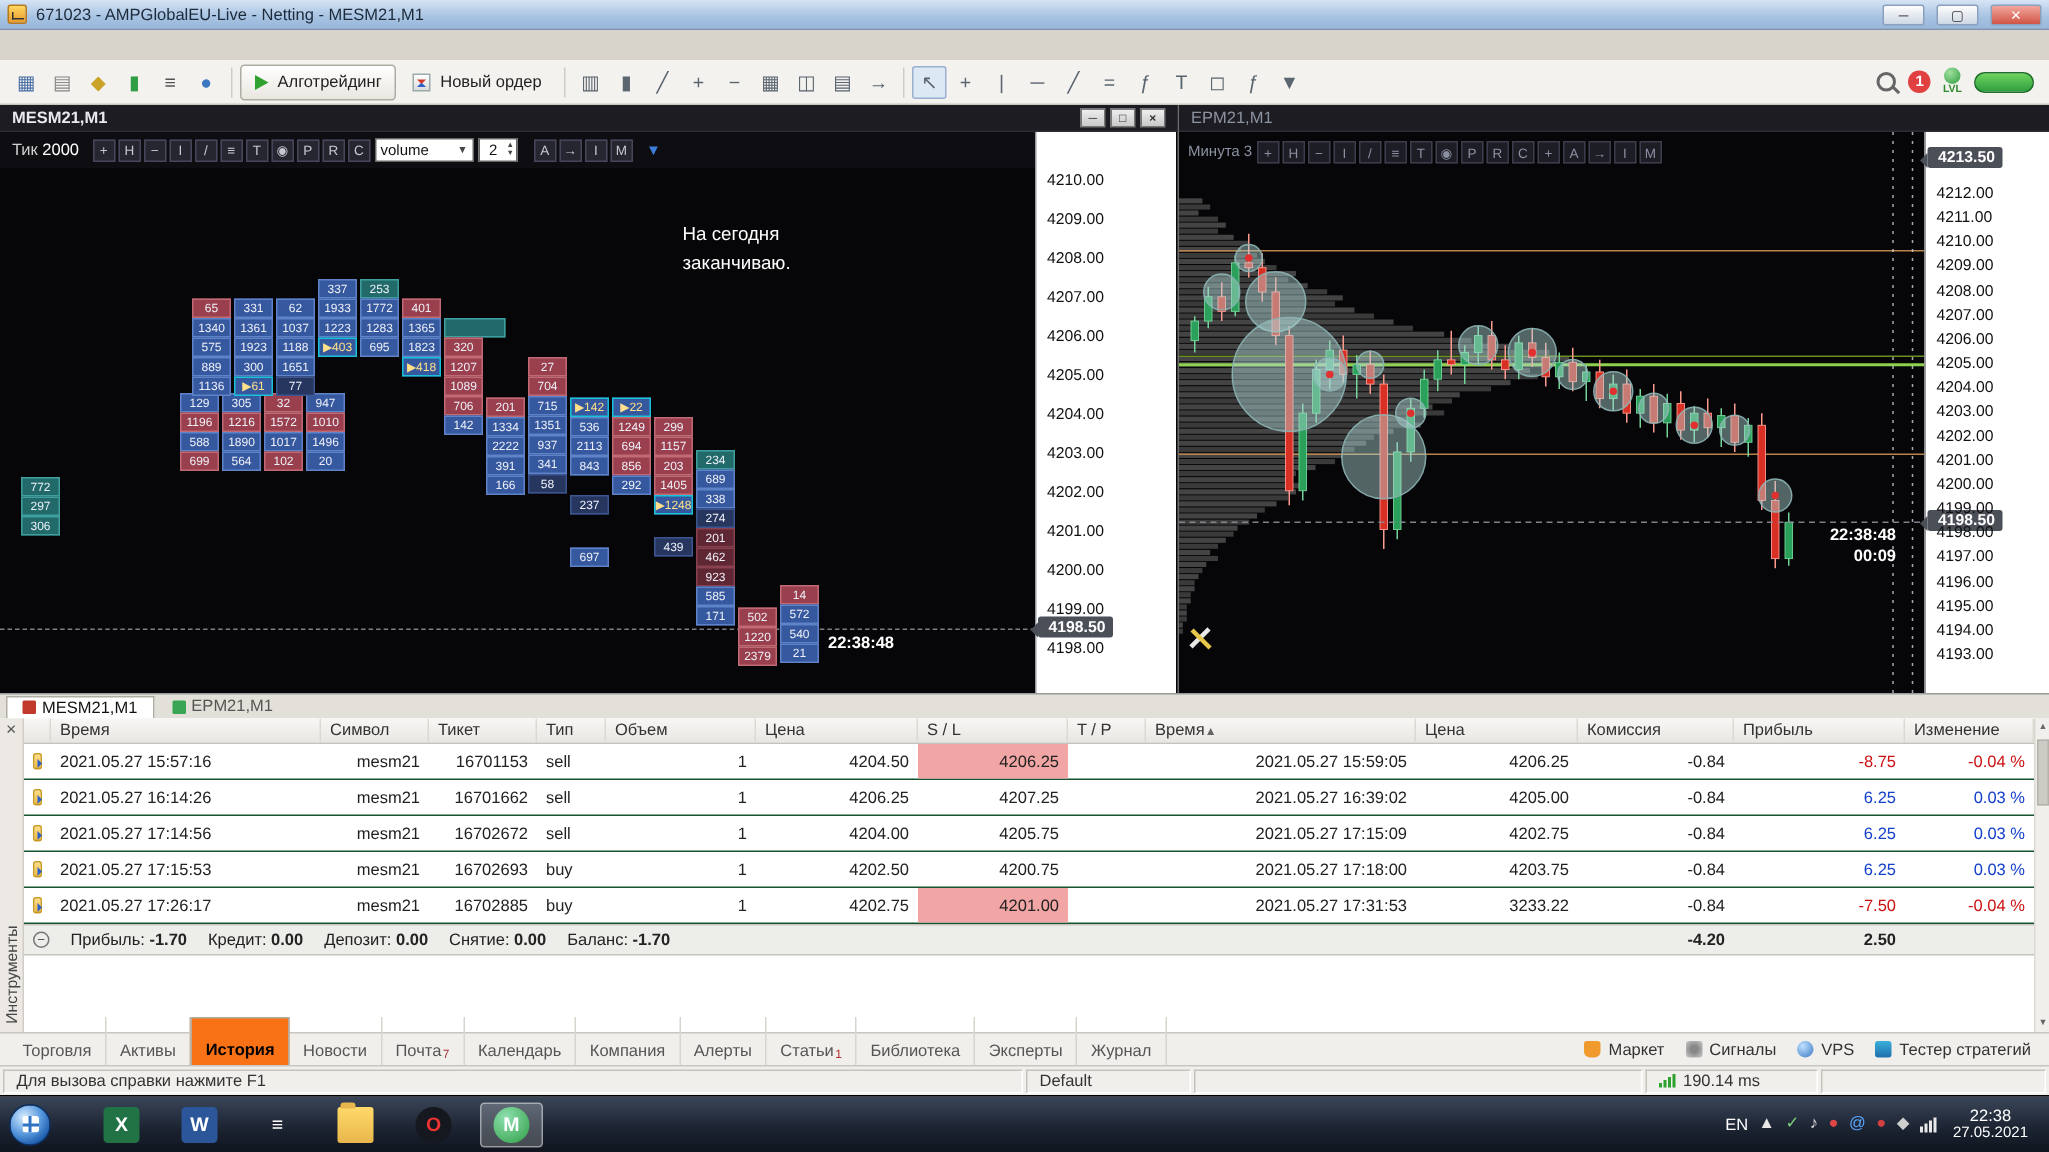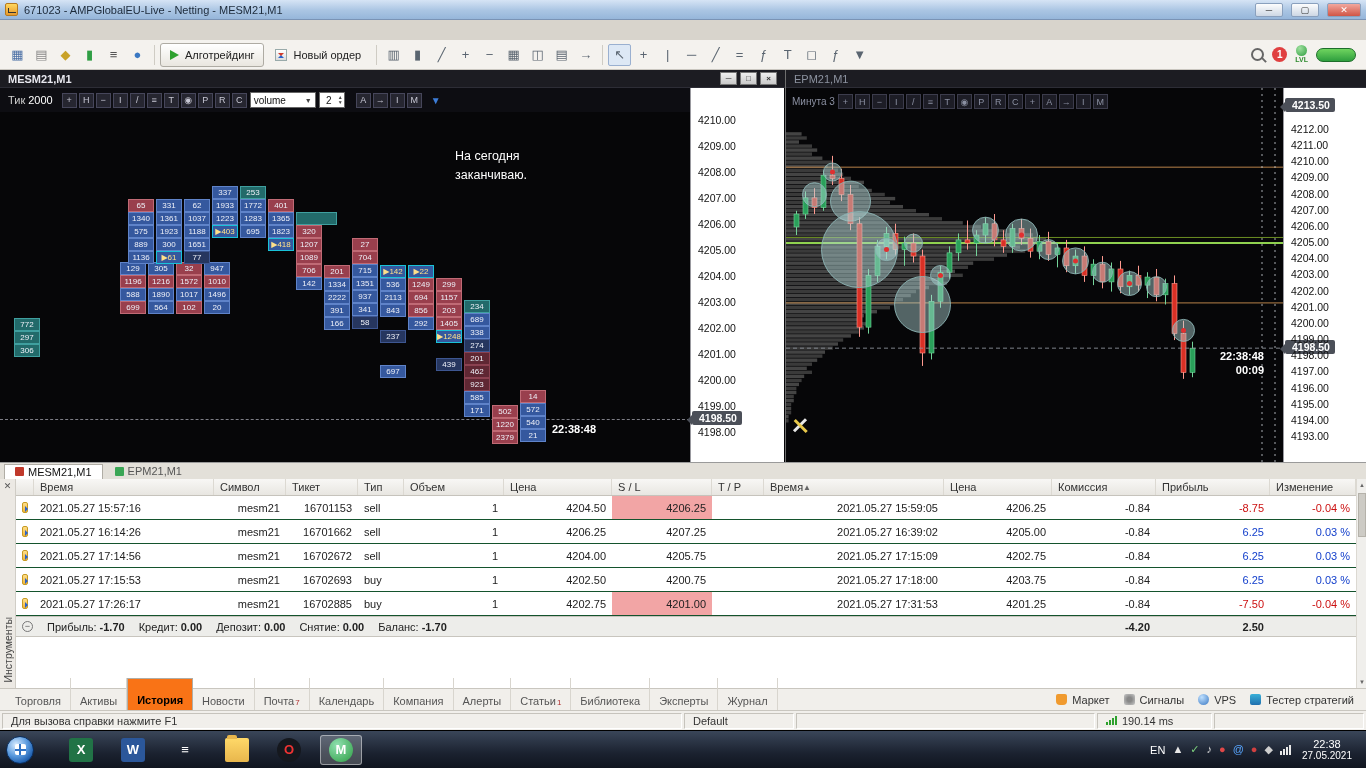--- a/index.html
+++ b/index.html
@@ -737,21 +737,21 @@
             </div>
             <div class="cell l">2021.05.27 17:26:17</div>
             <div class="cell">mesm21</div>
             <div class="cell">16702885</div>
             <div class="cell l">buy</div>
             <div class="cell">1</div>
             <div class="cell">4202.75</div>
             <div class="cell slhl">4201.00</div>
             <div class="cell"></div>
             <div class="cell">2021.05.27 17:31:53</div>
-            <div class="cell">4201.25</div>
+            <div class="cell">3233.22</div>
             <div class="cell">-0.84</div>
             <div class="cell neg">-7.50</div>
             <div class="cell neg">-0.04 %</div>
           </div>
         </div>
       <div class="sumrow">
         <div class="sum-left" id="summary-left">
           <span class="sum-ico">−</span>
         <span class="sum-seg">Прибыль:<b>-1.70</b></span>
             <span class="sum-seg">Кредит:<b>0.00</b></span>

